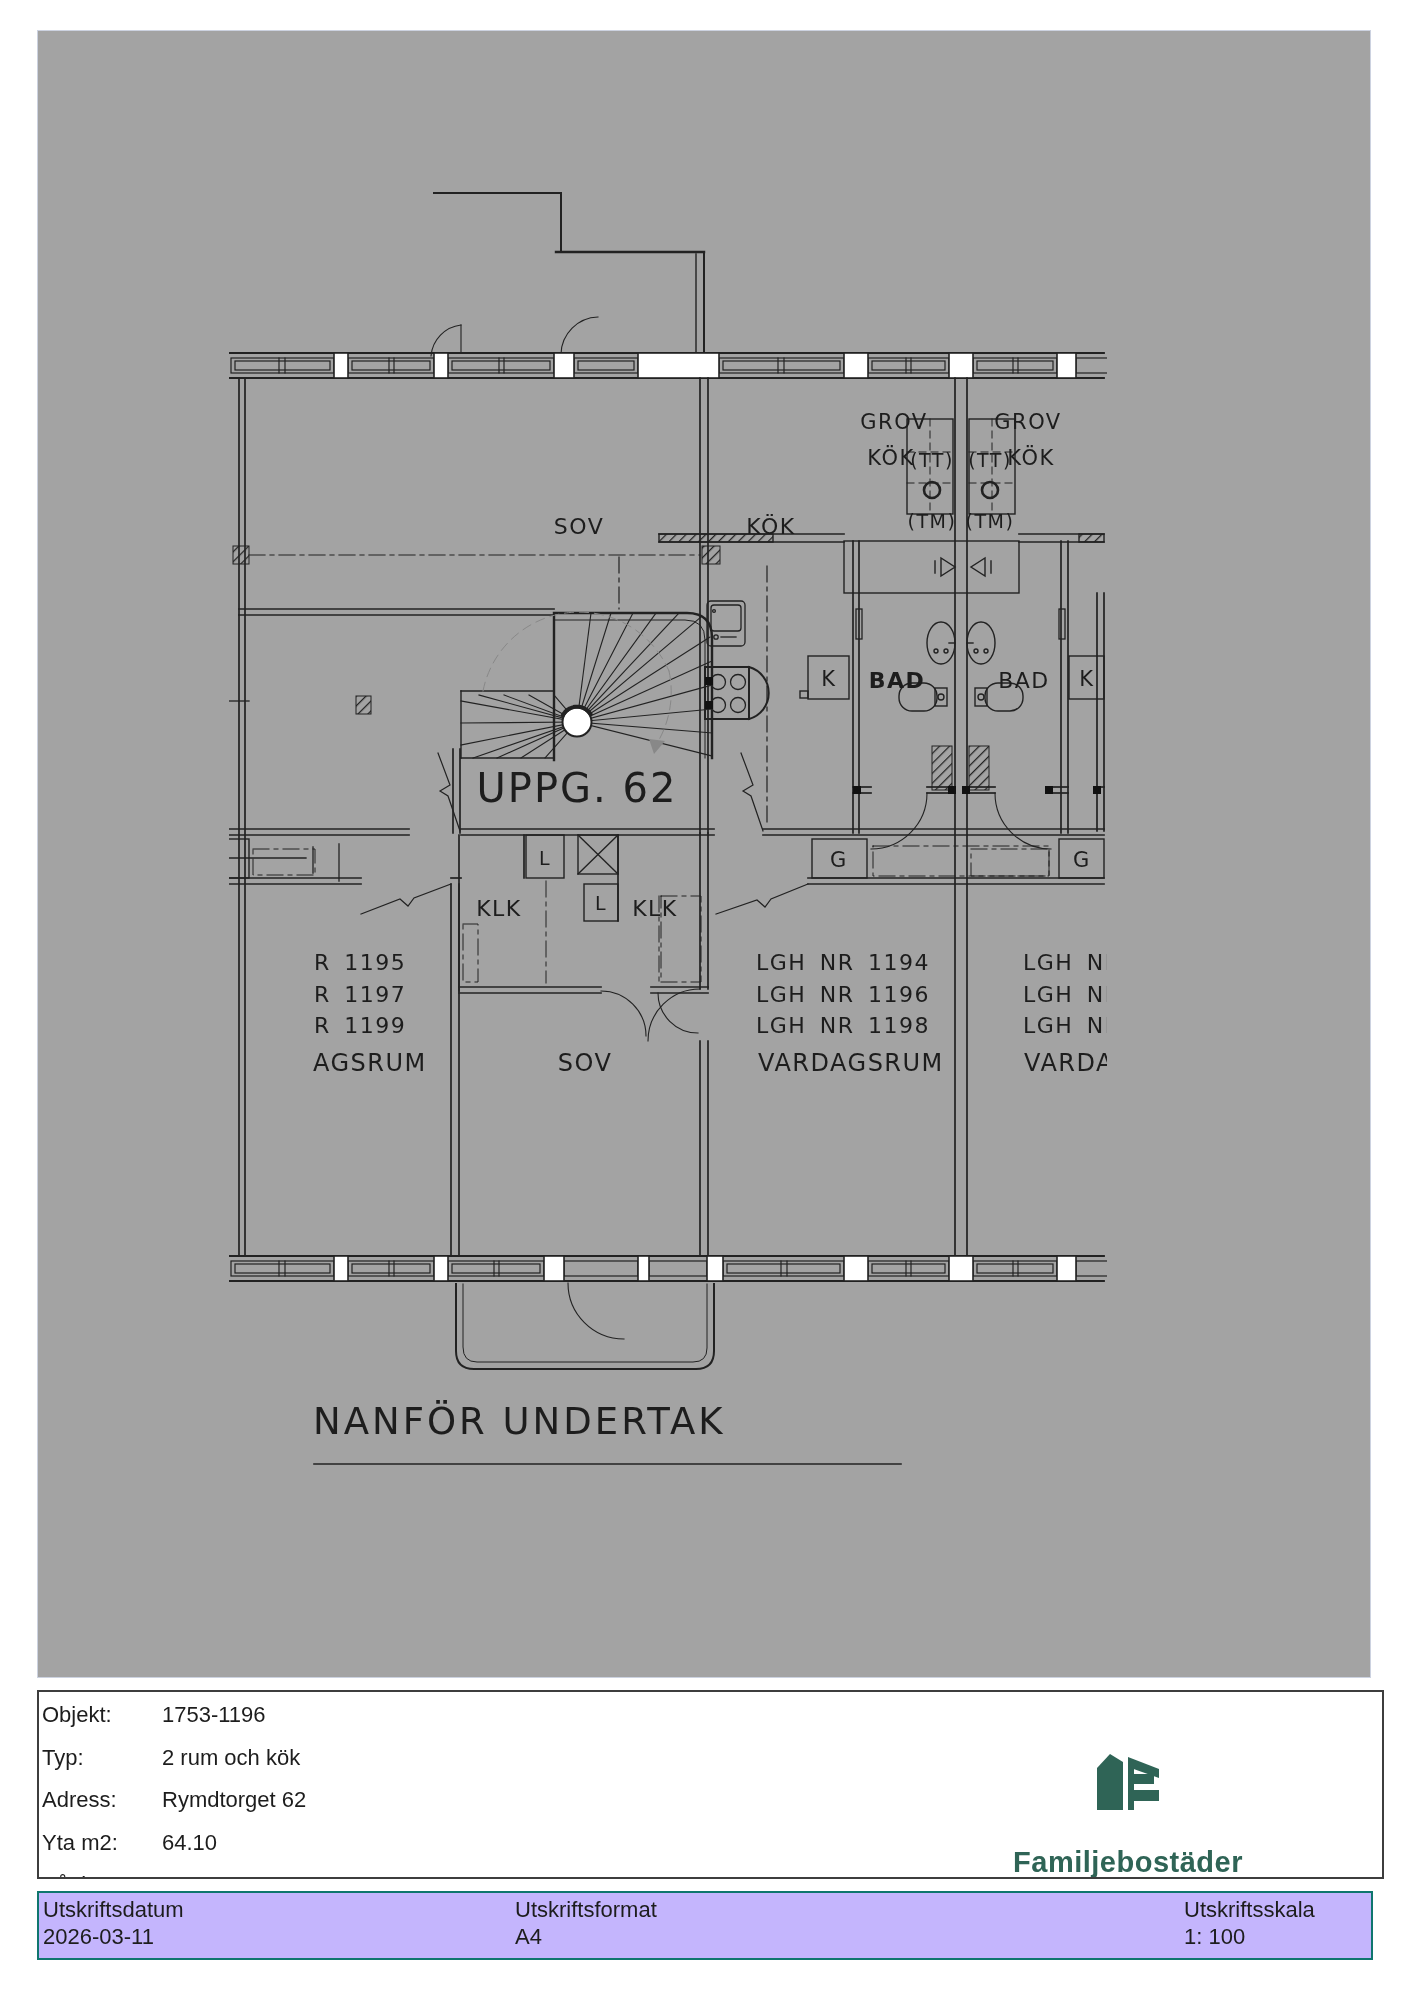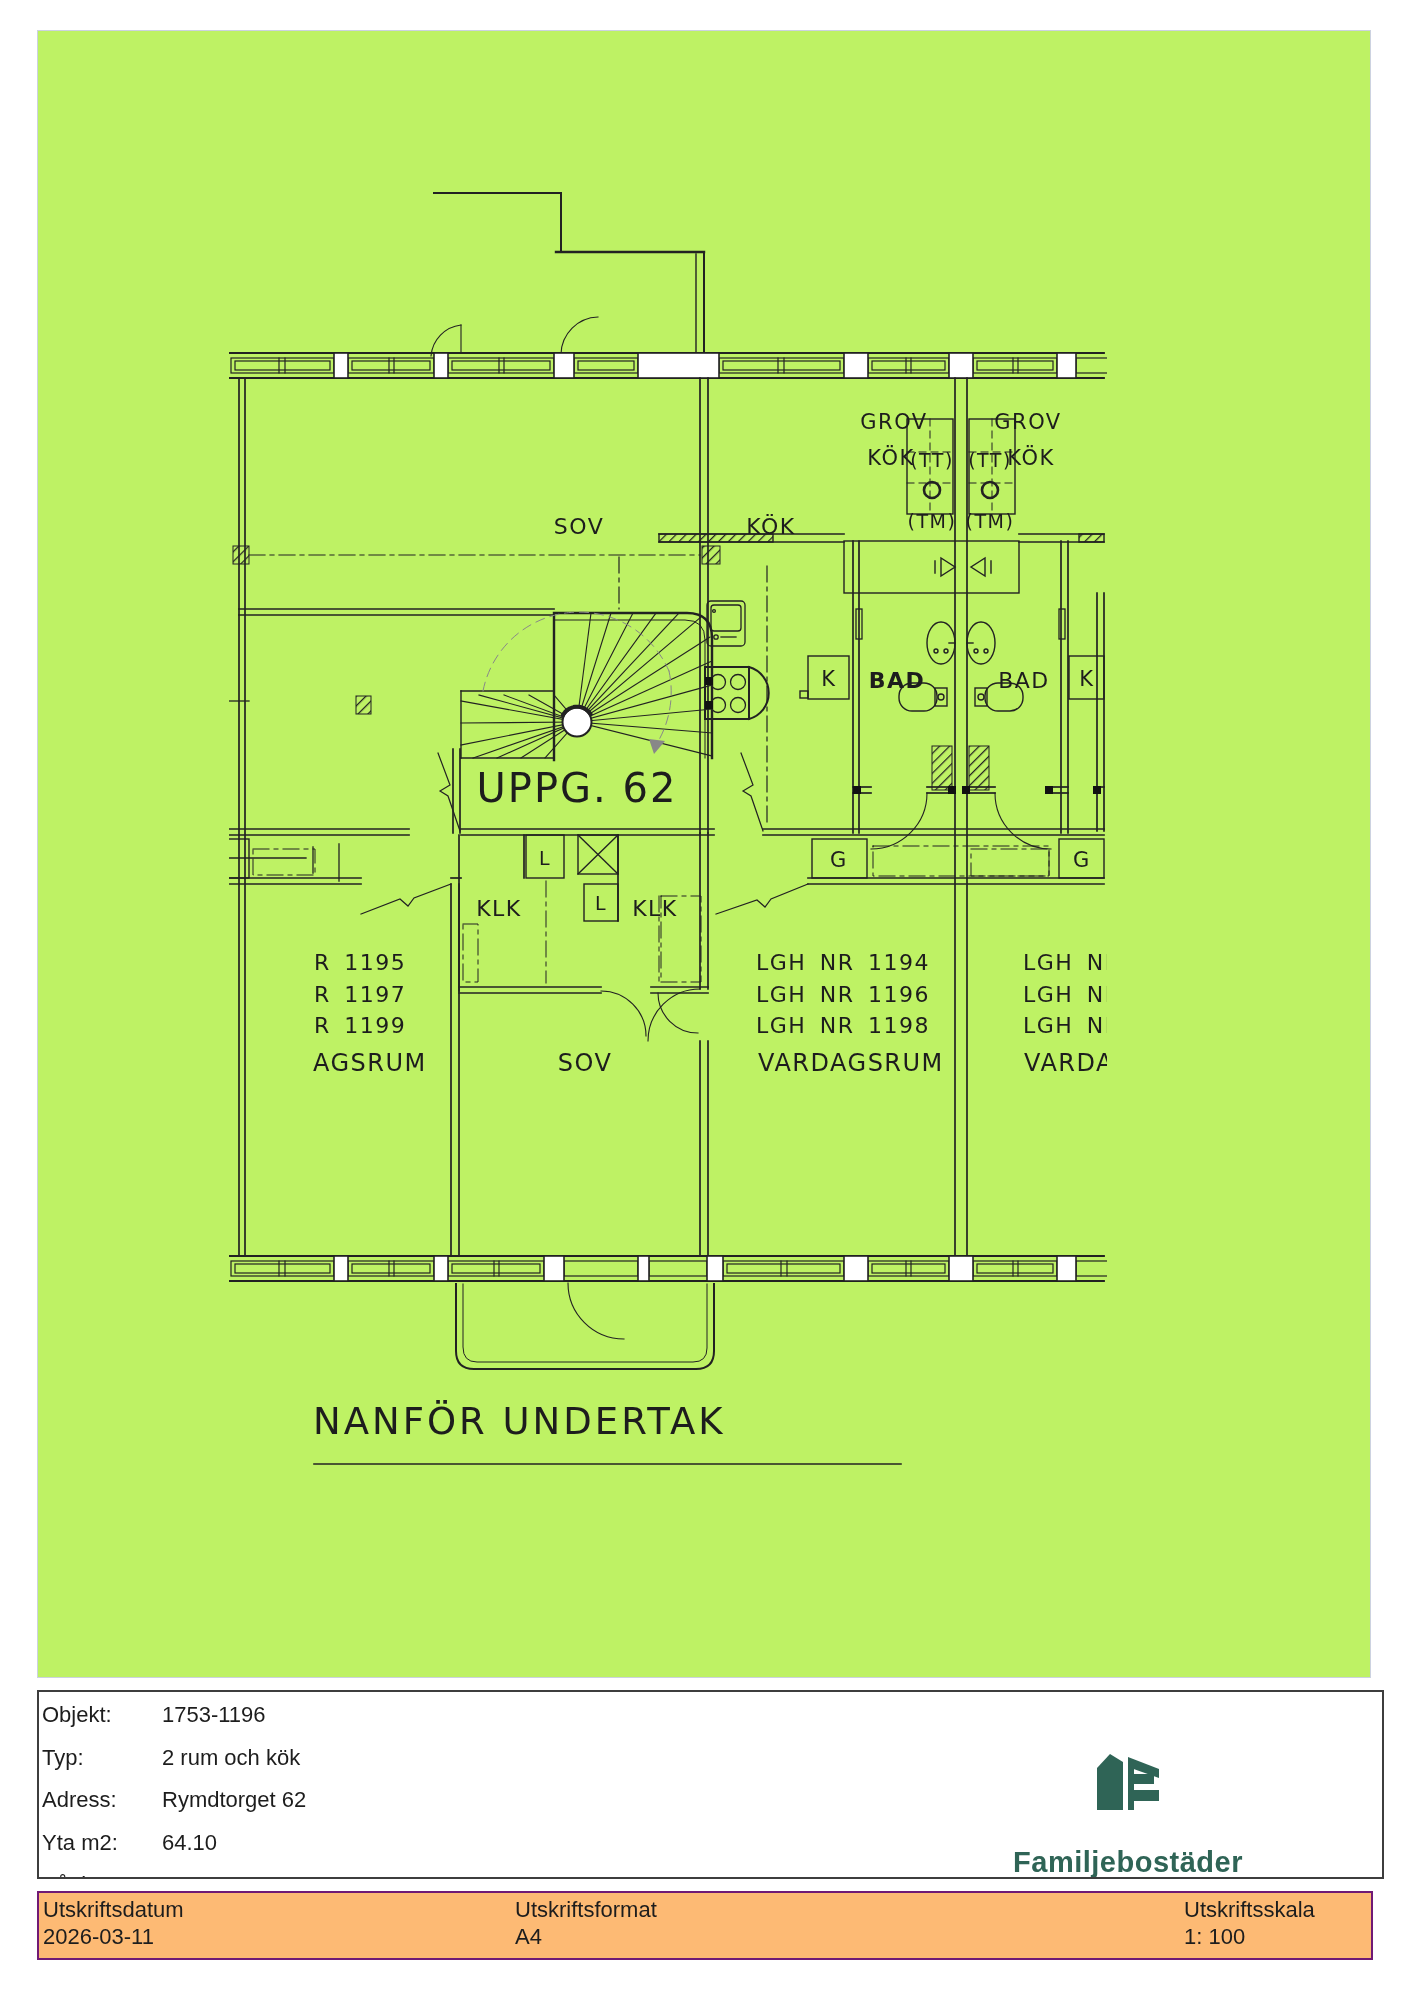--- a/index.html
+++ b/index.html
@@ -1,28 +1,28 @@
 <!DOCTYPE html>
 <html><head>
 <meta charset="utf-8">
 <style>
   html,body{margin:0;padding:0;background:#fff;}
   body{width:1413px;height:2000px;position:relative;font-family:"Liberation Sans",sans-serif;color:#1d1d1d;}
-  .plan-frame{position:absolute;left:37px;top:30px;width:1334px;height:1648px;border:1px solid #ccd2e0;background:#bef264;box-sizing:border-box;}
+  .plan-frame{position:absolute;left:37px;top:30px;width:1334px;height:1648px;border:1px solid #ccd2e0;background:#a3a3a3;box-sizing:border-box;}
   svg text{font-family:"DejaVu Sans",sans-serif;fill:#1d1d1d;letter-spacing:1.5px;}
   svg .cad{font-weight:400;}
   .info-box{position:absolute;left:37px;top:1690px;width:1347px;height:189px;border:2px solid #3d3d3d;box-sizing:border-box;background:#fff;overflow:hidden;}
   .info-rows{position:absolute;left:3px;top:2px;}
   .info-row{display:flex;font-size:22px;line-height:42.5px;}
   .info-row .lbl{width:120px;}
   .notice{position:absolute;left:897px;top:8px;font-size:23px;line-height:28px;}
   .brand{position:absolute;left:924px;top:62px;width:330px;text-align:center;}
   .brand-name{margin-top:32px;font-size:29px;font-weight:bold;color:#2f6456;letter-spacing:0.5px;}
   .brand-icon{display:inline-block;}
-  .print-box{position:absolute;left:37px;top:1891px;width:1336px;height:69px;border:2px solid #701a75;box-sizing:border-box;background:#fdba74;}
+  .print-box{position:absolute;left:37px;top:1891px;width:1336px;height:69px;border:2px solid #0f766e;box-sizing:border-box;background:#c4b5fd;}
   .pcol{position:absolute;top:3px;font-size:22px;line-height:27px;}
   .pcol.p1{left:4px;}
   .pcol.p2{left:448px;margin-left:28px;}
   .pcol.p3{left:1145px;}
 </style>
 </head>
 <body>
 
 <div class="plan-frame">
 <svg width="1334" height="1648" viewBox="37 30 1334 1648">

